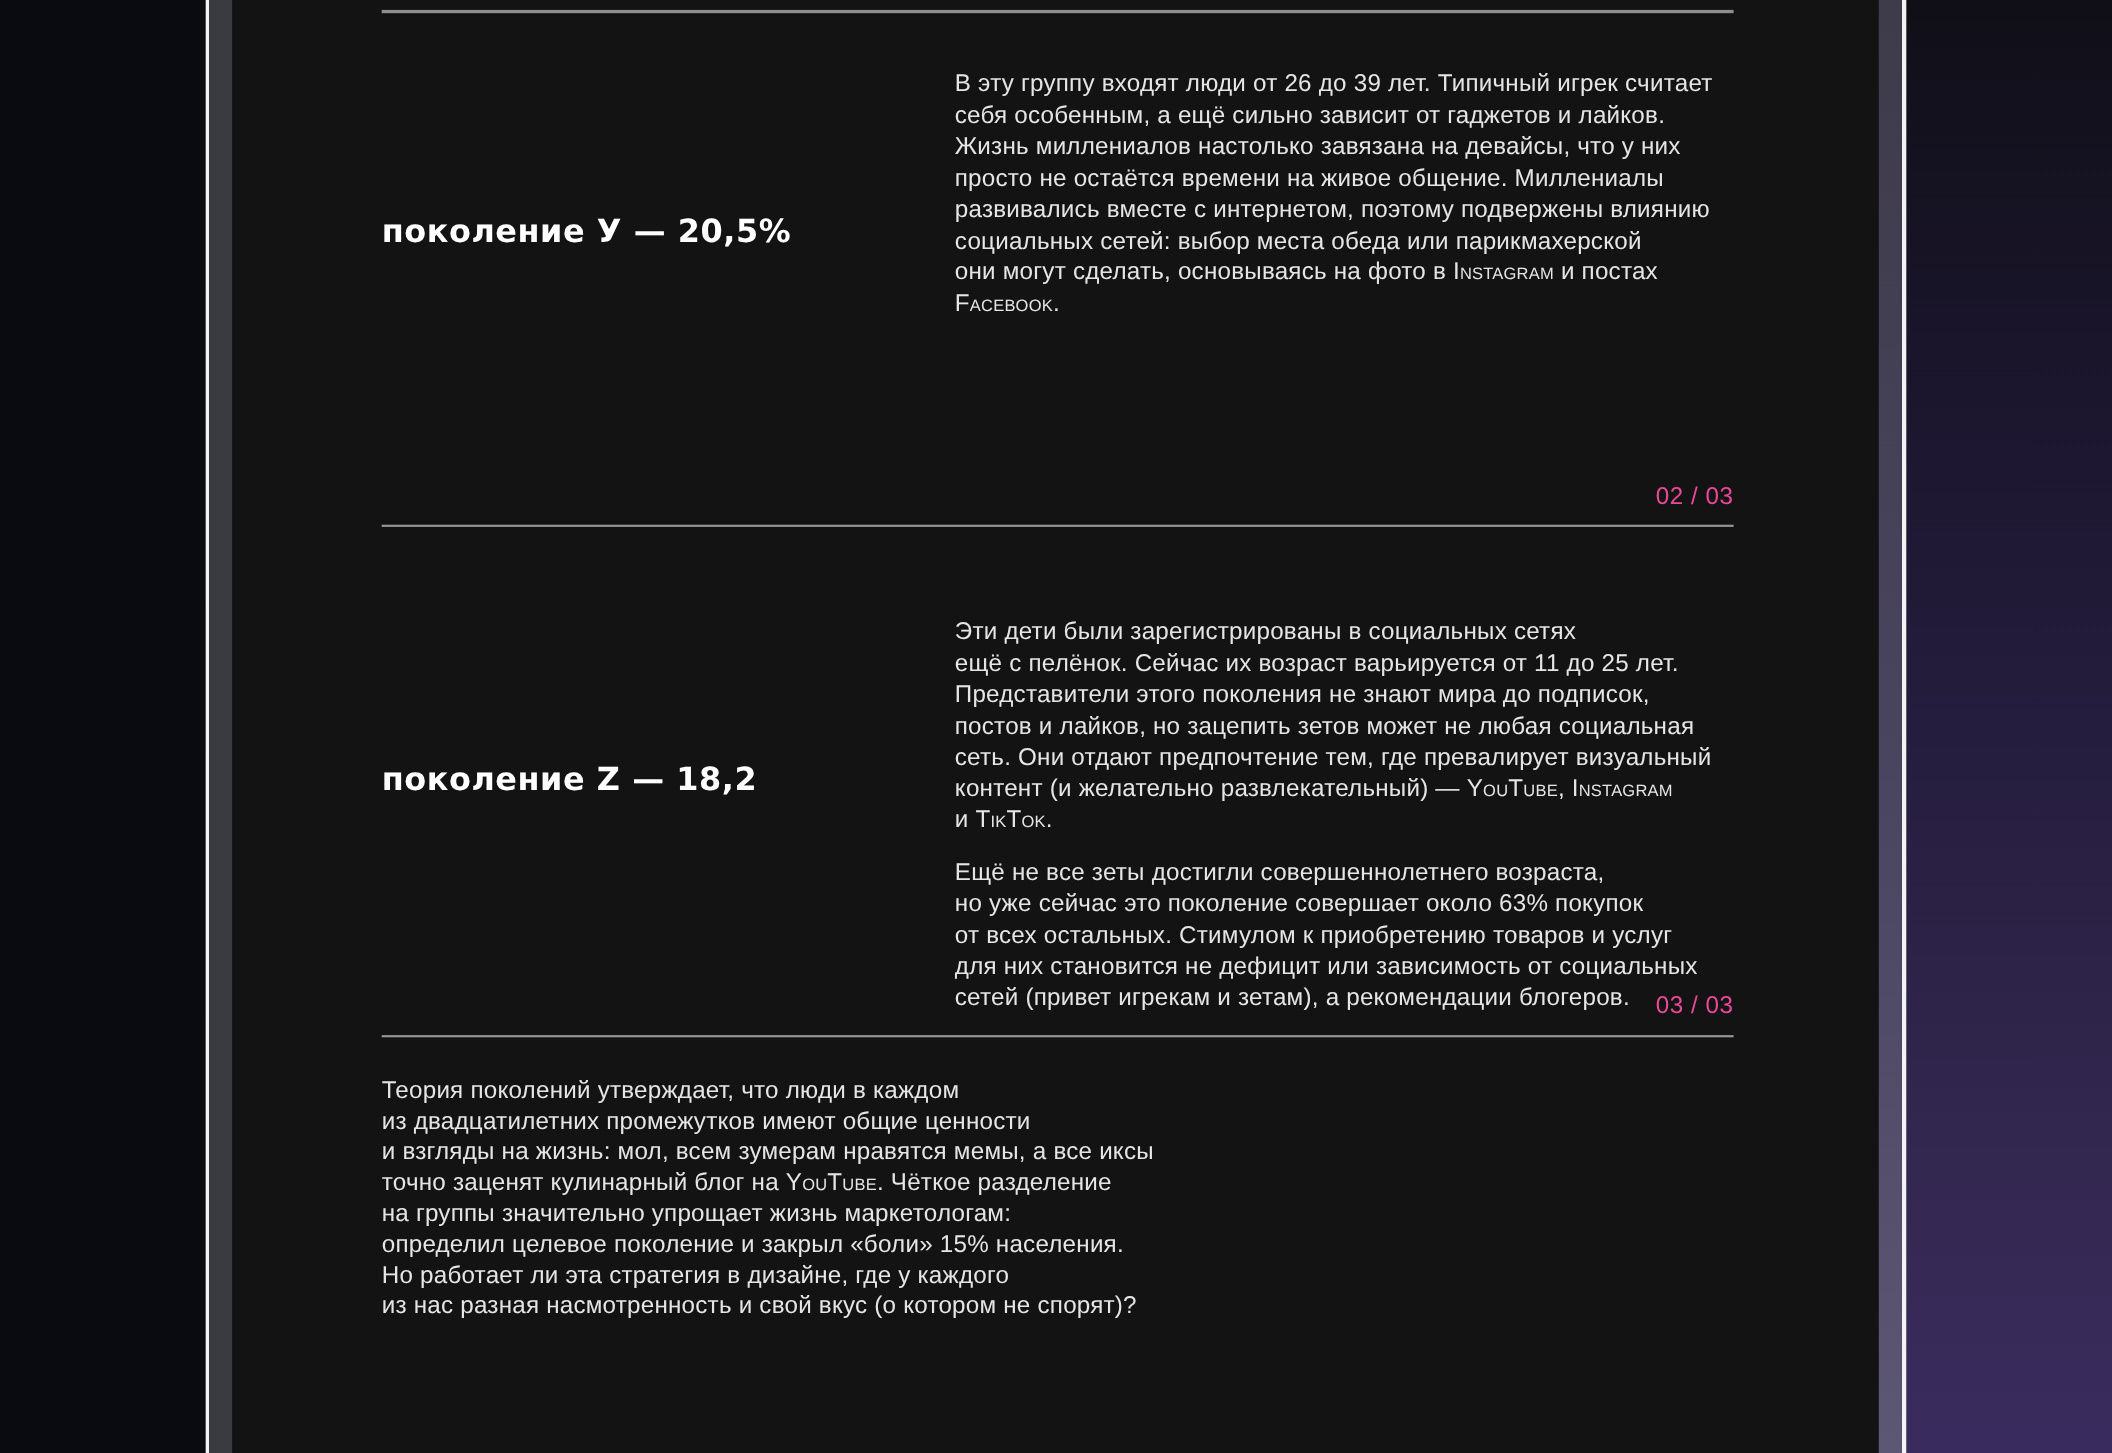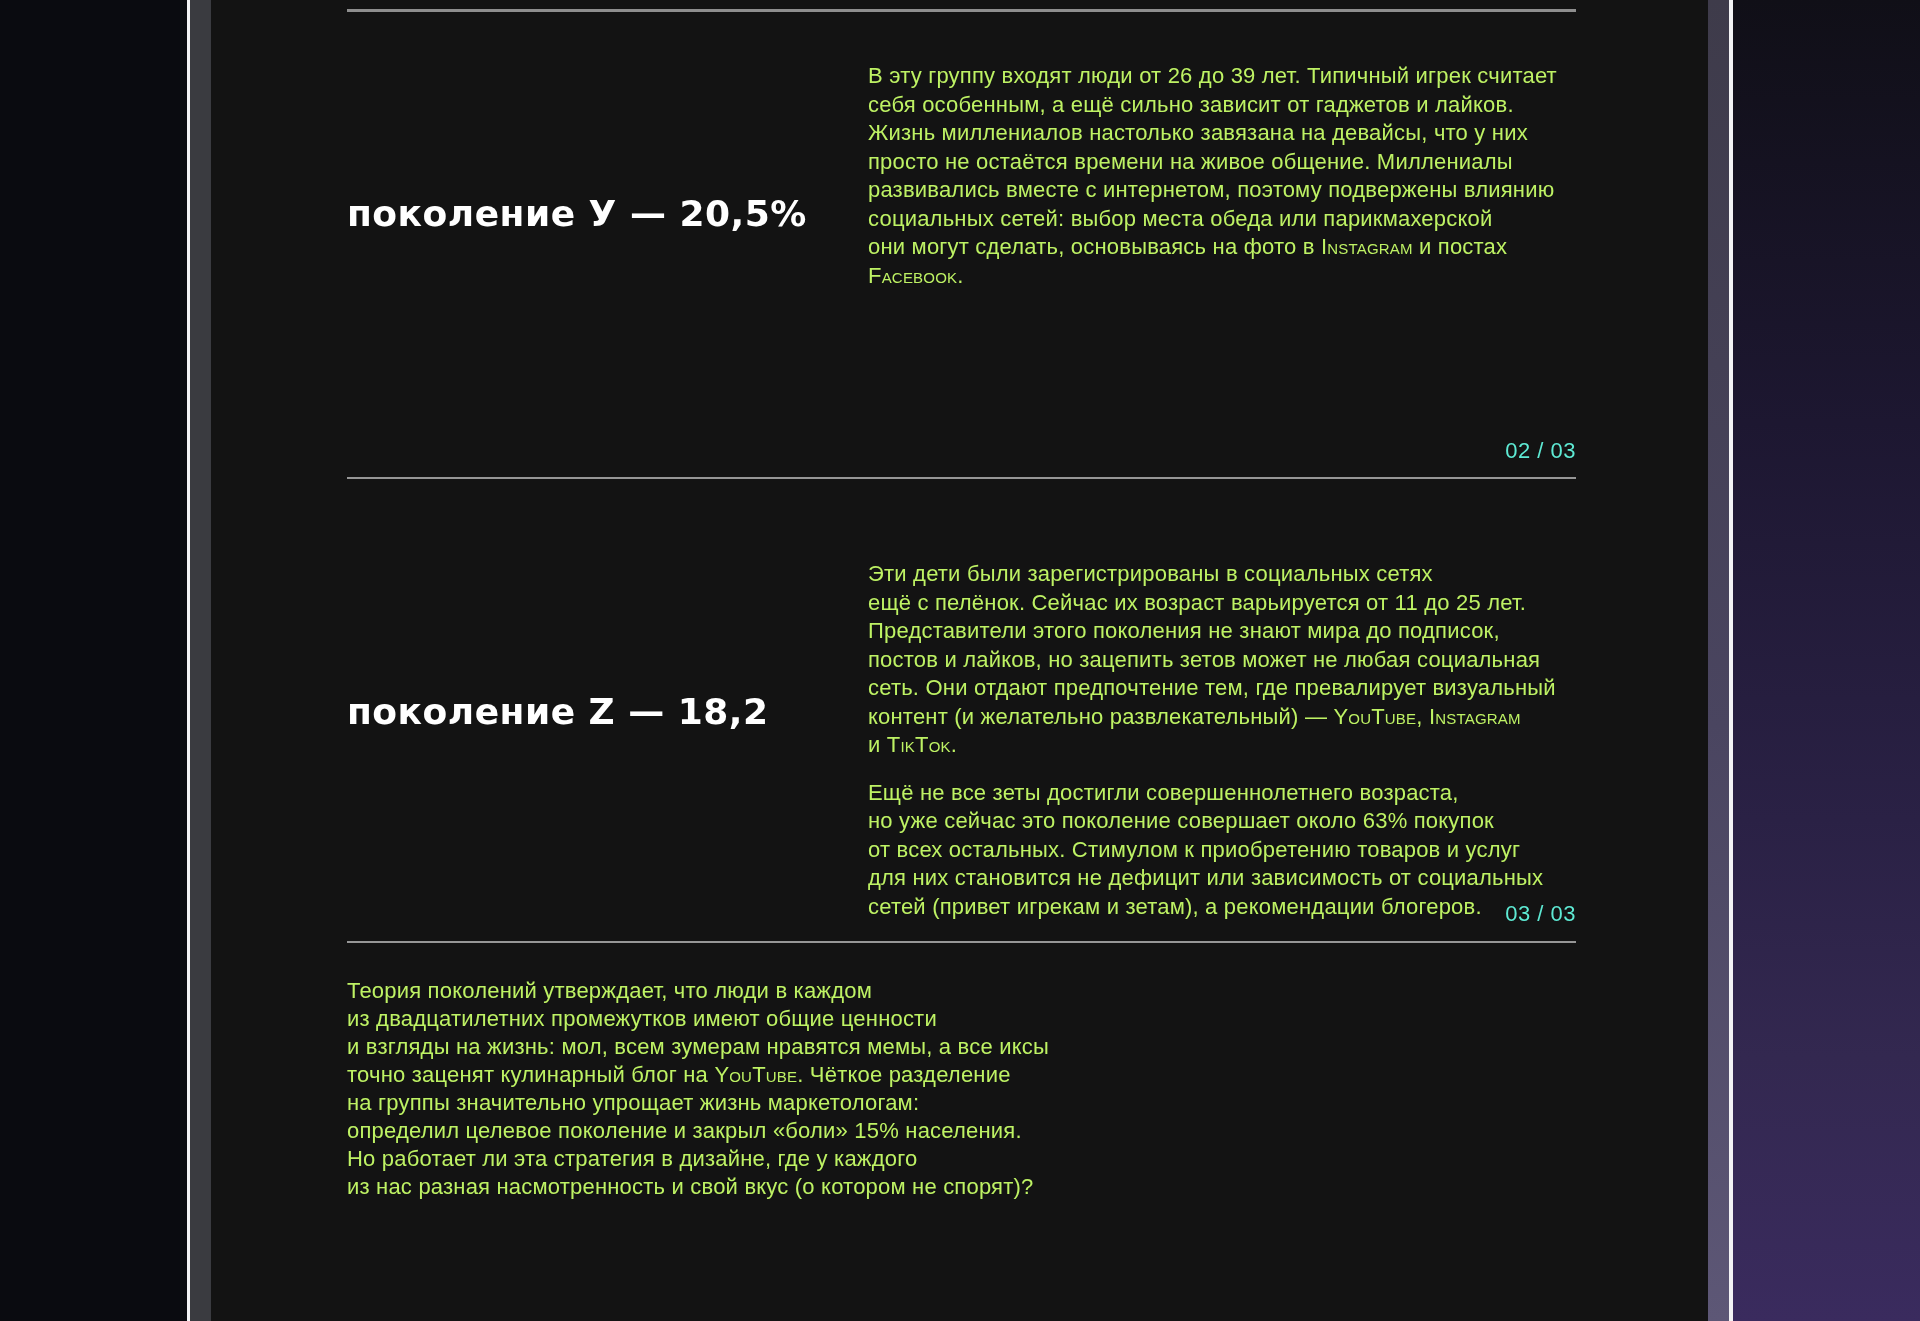--- a/index.html
+++ b/index.html
@@ -57,52 +57,52 @@
   .rule-top { top: 9px; height: 3px; background: #8e8e8e; }
   .rule-1   { top: 477px; }
   .rule-2   { top: 941px; }
 
   .heading {
     position: absolute;
     left: 157px;
     margin: 0;
     color: #ffffff;
     font-family: "DejaVu Sans", "Liberation Sans", sans-serif;
-    font-size: 36px;
+    font-size: 29px;
     font-weight: 800;
     line-height: 1;
     letter-spacing: 0.5px;
     white-space: pre;
   }
   .heading-y { top: 196px; }
   .heading-z { top: 694px; }
 
   .body-text {
     margin: 0;
-    color: #bef264;
+    color: #e5e5e5;
     font-size: 22px;
     line-height: 28.5px;
     letter-spacing: 0.2px;
     white-space: pre;
   }
   .col {
     position: absolute;
     left: 678px;
     width: 730px;
   }
   .col-y { top: 62px; }
   .col-z { top: 560px; }
   .col .body-text { margin-bottom: 19px; }
 
   .counter {
     position: absolute;
     left: 157px;
     width: 1229px;
     text-align: right;
-    color: #5eead4;
+    color: #ec4899;
     font-size: 22px;
     line-height: 28.5px;
     letter-spacing: 0.5px;
   }
   .counter-y { top: 437px; }
   .counter-z { top: 900px; }
 
   .footer-text {
     position: absolute;
     left: 157px;

